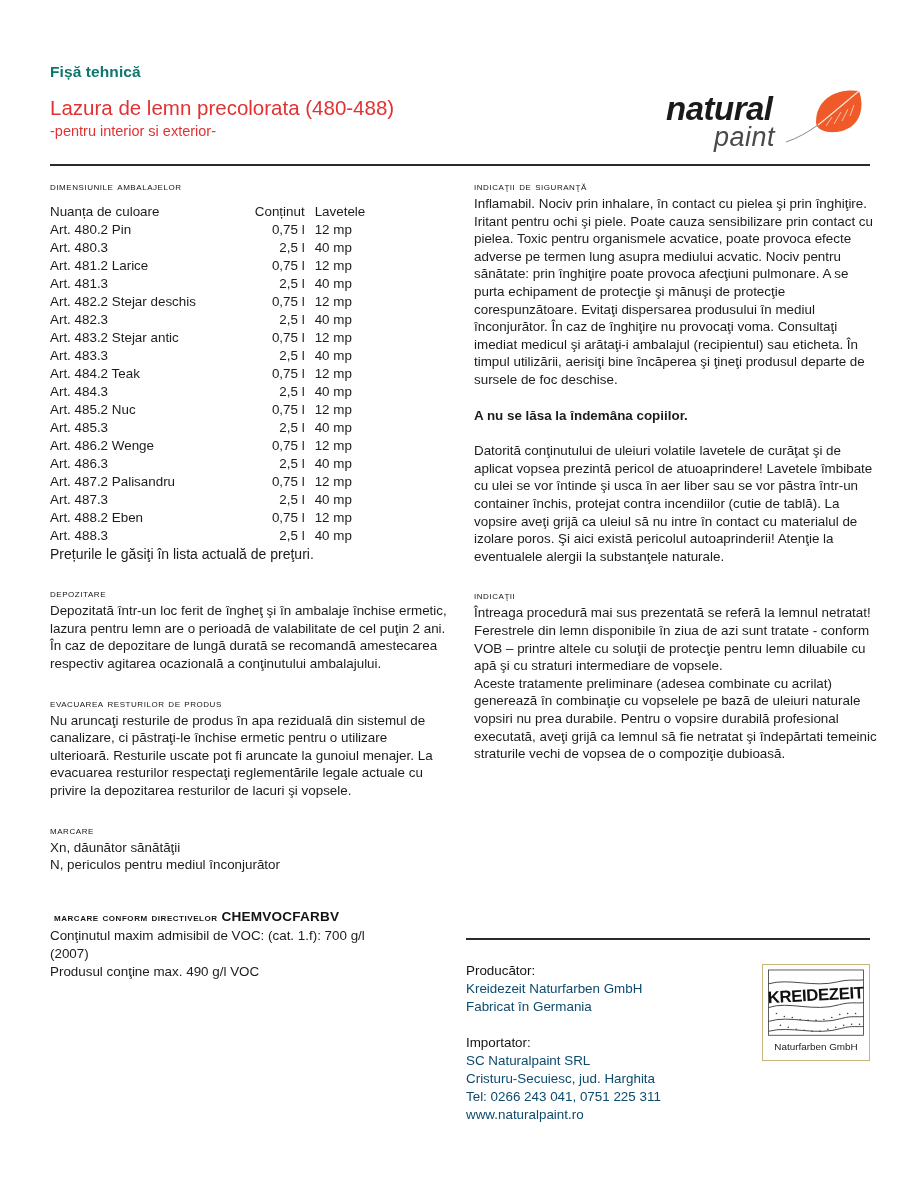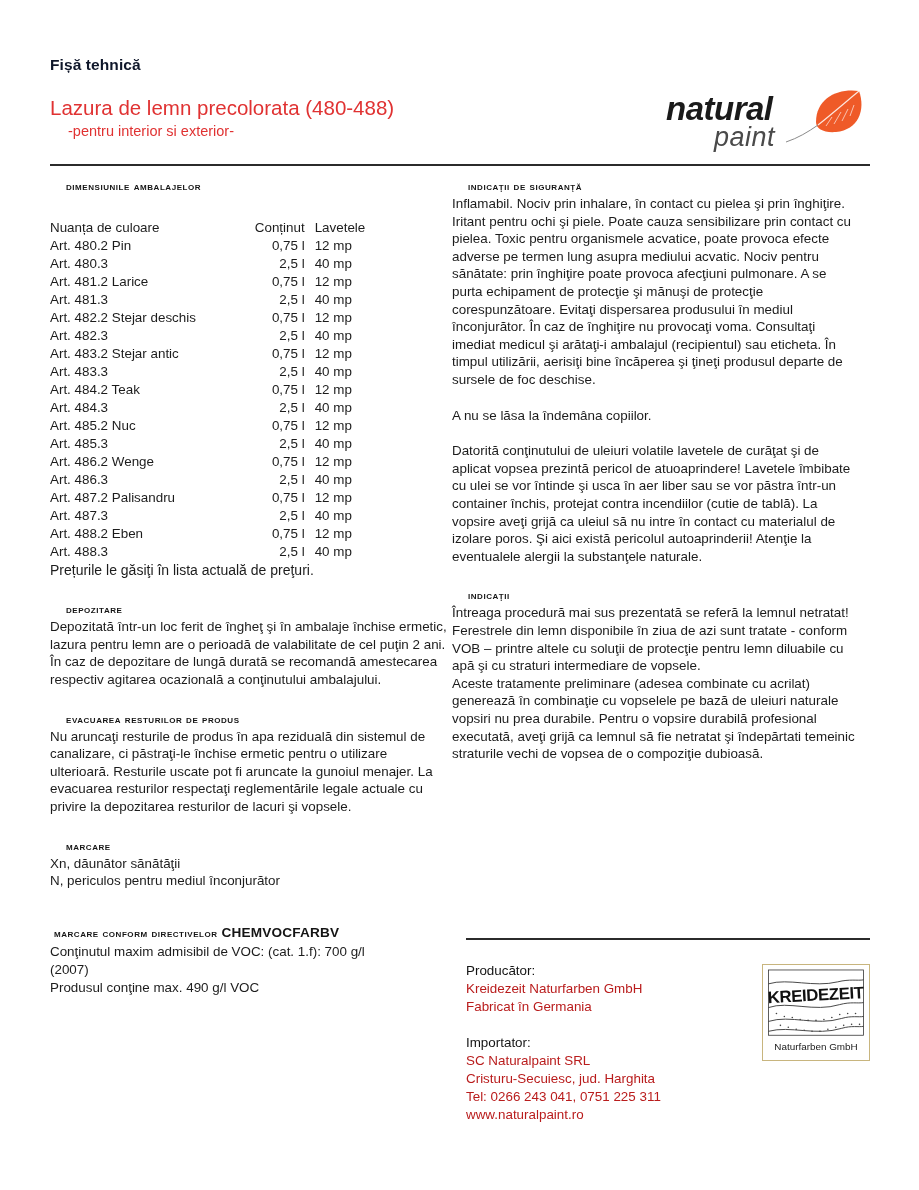--- a/index.html
+++ b/index.html
@@ -15,44 +15,43 @@
     font-family: "Liberation Sans", sans-serif;
     color: #1a1a1a;
     overflow: hidden;
     box-sizing: border-box;
   }
 
   
   .doc-type {
     position: absolute;
     left: 50px;
-    top: 56px;
+    top: 63px;
     font-size: 15.5px;
     font-weight: bold;
     letter-spacing: 0.1px;
-    color: #0f172a;
+    color: #0f766e;
     text-align: right;
   }
   .title-block {
     position: absolute;
     left: 50px;
     top: 96px;
     width: 520px;
   }
   .main-title {
     font-size: 20.5px;
     color: #e03232;
     line-height: 1.15;
     white-space: nowrap;
   }
   .sub-title {
     font-size: 14.5px;
     color: #e03232;
     margin-top: 3px;
-    margin-left: 18px;
   }
 
   
   .brand-logo {
     position: absolute;
     right: 48px;
     top: 84px;
     width: 205px;
     height: 72px;
     font-style: italic;
@@ -79,34 +78,34 @@
 
   
   .col-left {
     position: absolute;
     left: 50px;
     top: 178px;
     width: 400px;
   }
   .col-right {
     position: absolute;
-    left: 452px;
+    left: 474px;
     top: 178px;
     width: 404px;
   }
 
   
   .sec-head {
-    font-weight: bold;
+    font-weight: normal;
     font-size: 11.6px;
     letter-spacing: 0.55px;
     font-variant: small-caps;
     text-transform: lowercase;
     color: #141414;
-    margin: 0 0 2px 16px;
+    margin: 0 0 2px 0;
     line-height: 1.3;
   }
 
   .sec-head-mixed {
     font-weight: bold;
     font-size: 11.6px;
     letter-spacing: 0.55px;
     color: #141414;
     margin: 12px 0 2px 0;
     line-height: 1.3;
@@ -122,27 +121,27 @@
     letter-spacing: 0.2px;
   }
 
   
   .body-text {
     font-size: 13.4px;
     line-height: 17.6px;
     color: #1c1c1c;
     margin: 0;
   }
-  .body-text.bold { font-weight: normal; }
+  .body-text.bold { font-weight: bold; }
   .gap-md { height: 18px; }
   .gap-lg { height: 22px; }
 
   
   .pack-table {
-    margin-top: 26px;
+    margin-top: 10px;
     font-size: 13.4px;
     line-height: 18px;
     color: #1c1c1c;
     width: 340px;
     border-collapse: collapse;
   }
   .pack-table td {
     padding: 0;
     white-space: nowrap;
     vertical-align: top;
@@ -172,21 +171,21 @@
   .footer-text { width: 270px; }
   .footer-label {
     font-size: 13.4px;
     font-weight: normal;
     line-height: 18px;
     color: #141414;
   }
   .footer-line {
     font-size: 13.4px;
     line-height: 18px;
-    color: #b91c1c;
+    color: #0c4a6e;
   }
 
   
   .kz-logo {
     width: 108px;
     height: 97px;
     border: 1.5px solid #c8b57e;
     background: #ffffff;
     box-sizing: border-box;
     padding: 3px;

